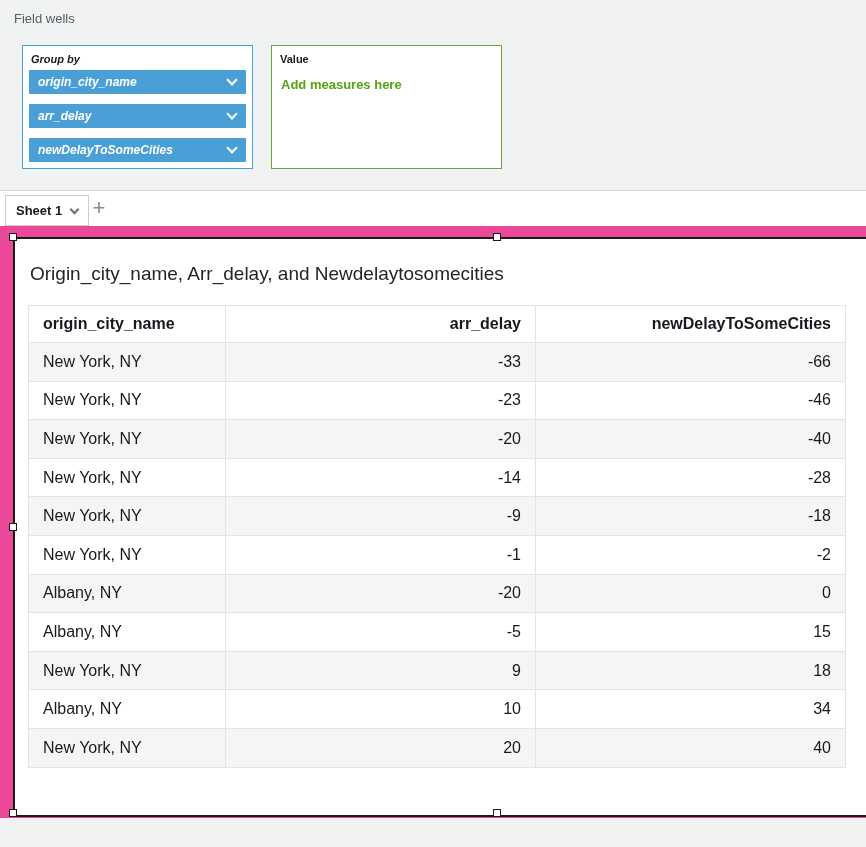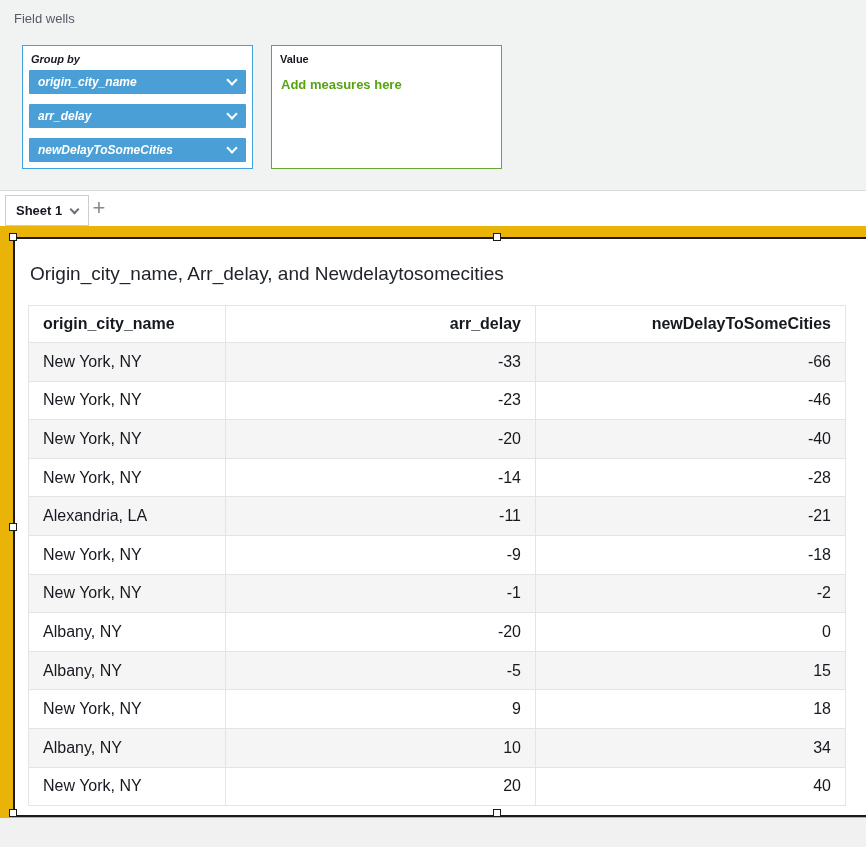--- a/index.html
+++ b/index.html
@@ -31,21 +31,21 @@
   .sheet-tab { position:absolute; left:5px; top:3px; height:31px; min-width:77px;
                background:#fff; border:1px solid #c9cfcf; display:flex; align-items:center;
                padding:0 10px; cursor:pointer; }
   .sheet-tab-label { font-size:13px; font-weight:bold; color:#16191f; }
   .chev-gray { width:7px; height:7px; border-right:2px solid #687078; border-bottom:2px solid #687078;
                transform:rotate(45deg); margin:-3px 0 0 9px; }
   .add-sheet { position:absolute; left:86px; top:1px; width:26px; height:31px;
                font-size:22px; font-weight:300; color:#848b92; text-align:center; line-height:30px; cursor:pointer; }
 
   
-  .canvas { position:absolute; left:0; top:226px; width:866px; height:621px; background:#eab308;padding-left:12px; }
+  .canvas { position:absolute; left:0; top:226px; width:866px; height:621px; background:#ec4899;padding-left:12px; }
   .canvas-bottom { position:absolute; left:0; top:592px; width:866px; height:29px; background:#f1f1f1; }
 
   .visual-frame { position:absolute; left:13px; top:11px; width:968px; height:580px;
                   background:#fff; border:2px solid #1b1b1b; }
   .handle { position:absolute; width:8px; height:8px; background:#fff; border:1px solid #1b1b1b; z-index:5; }
   .h-tl { left:-6px; top:-6px; }
   .h-tc { left:478px; top:-6px; }
   .h-ml { left:-6px; top:284px; }
   .h-bl { left:-6px; top:570px; }
   .h-bc { left:478px; top:570px; }
@@ -136,25 +136,20 @@
               <td class="c-text">New York, NY</td>
               <td class="c-num">-20</td>
               <td class="c-num">-40</td>
             </tr>
             <tr>
               <td class="c-text">New York, NY</td>
               <td class="c-num">-14</td>
               <td class="c-num">-28</td>
             </tr>
             <tr>
-              <td class="c-text">Alexandria, LA</td>
-              <td class="c-num">-11</td>
-              <td class="c-num">-21</td>
-            </tr>
-            <tr>
               <td class="c-text">New York, NY</td>
               <td class="c-num">-9</td>
               <td class="c-num">-18</td>
             </tr>
             <tr>
               <td class="c-text">New York, NY</td>
               <td class="c-num">-1</td>
               <td class="c-num">-2</td>
             </tr>
             <tr>

